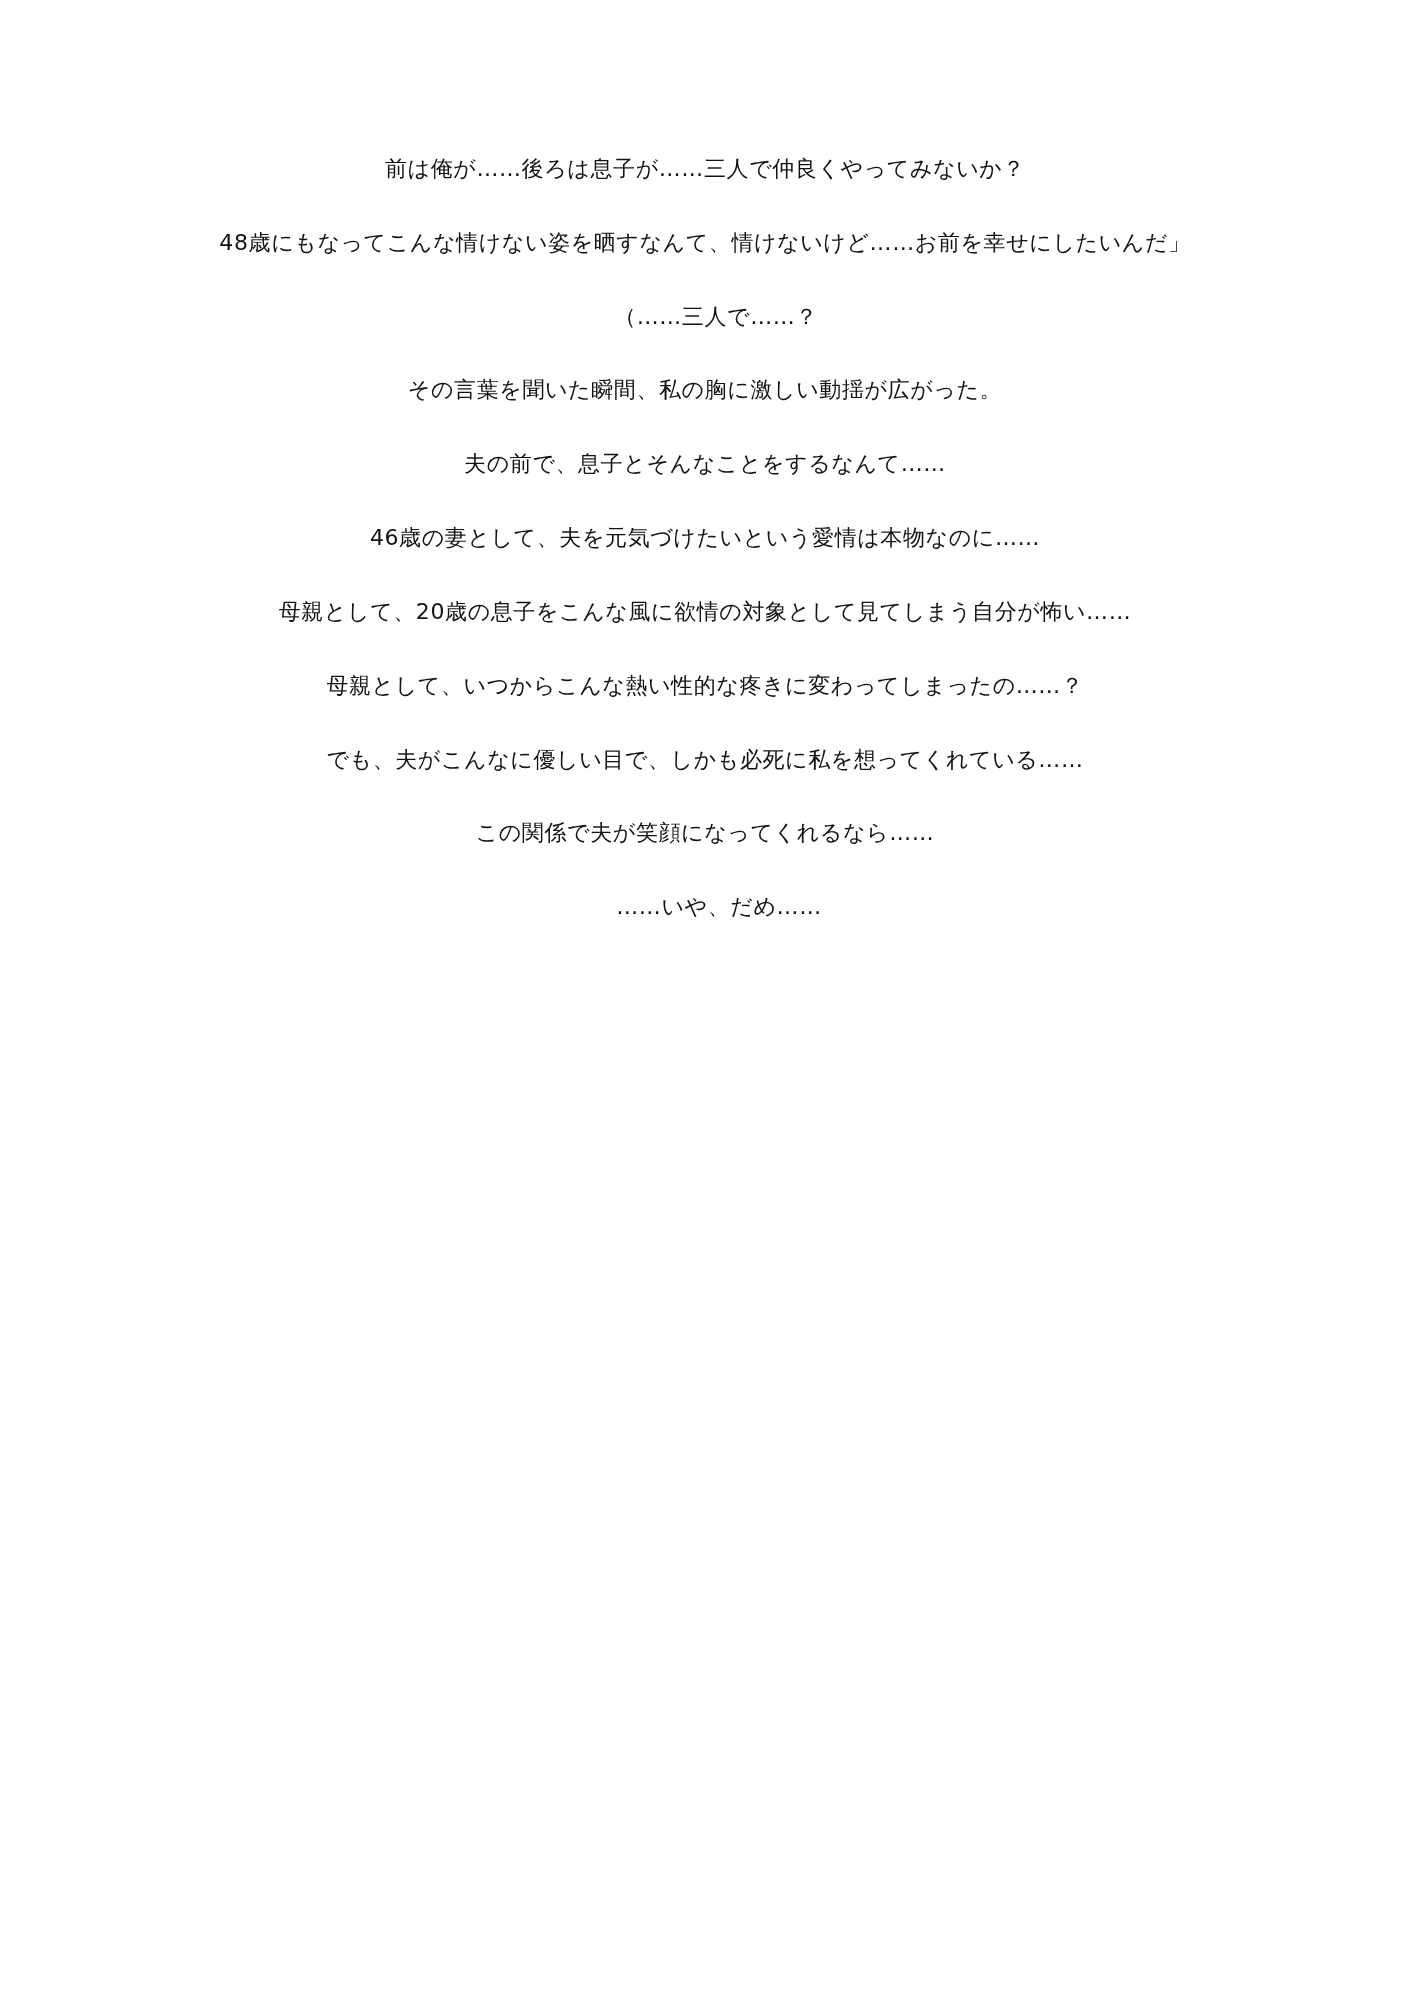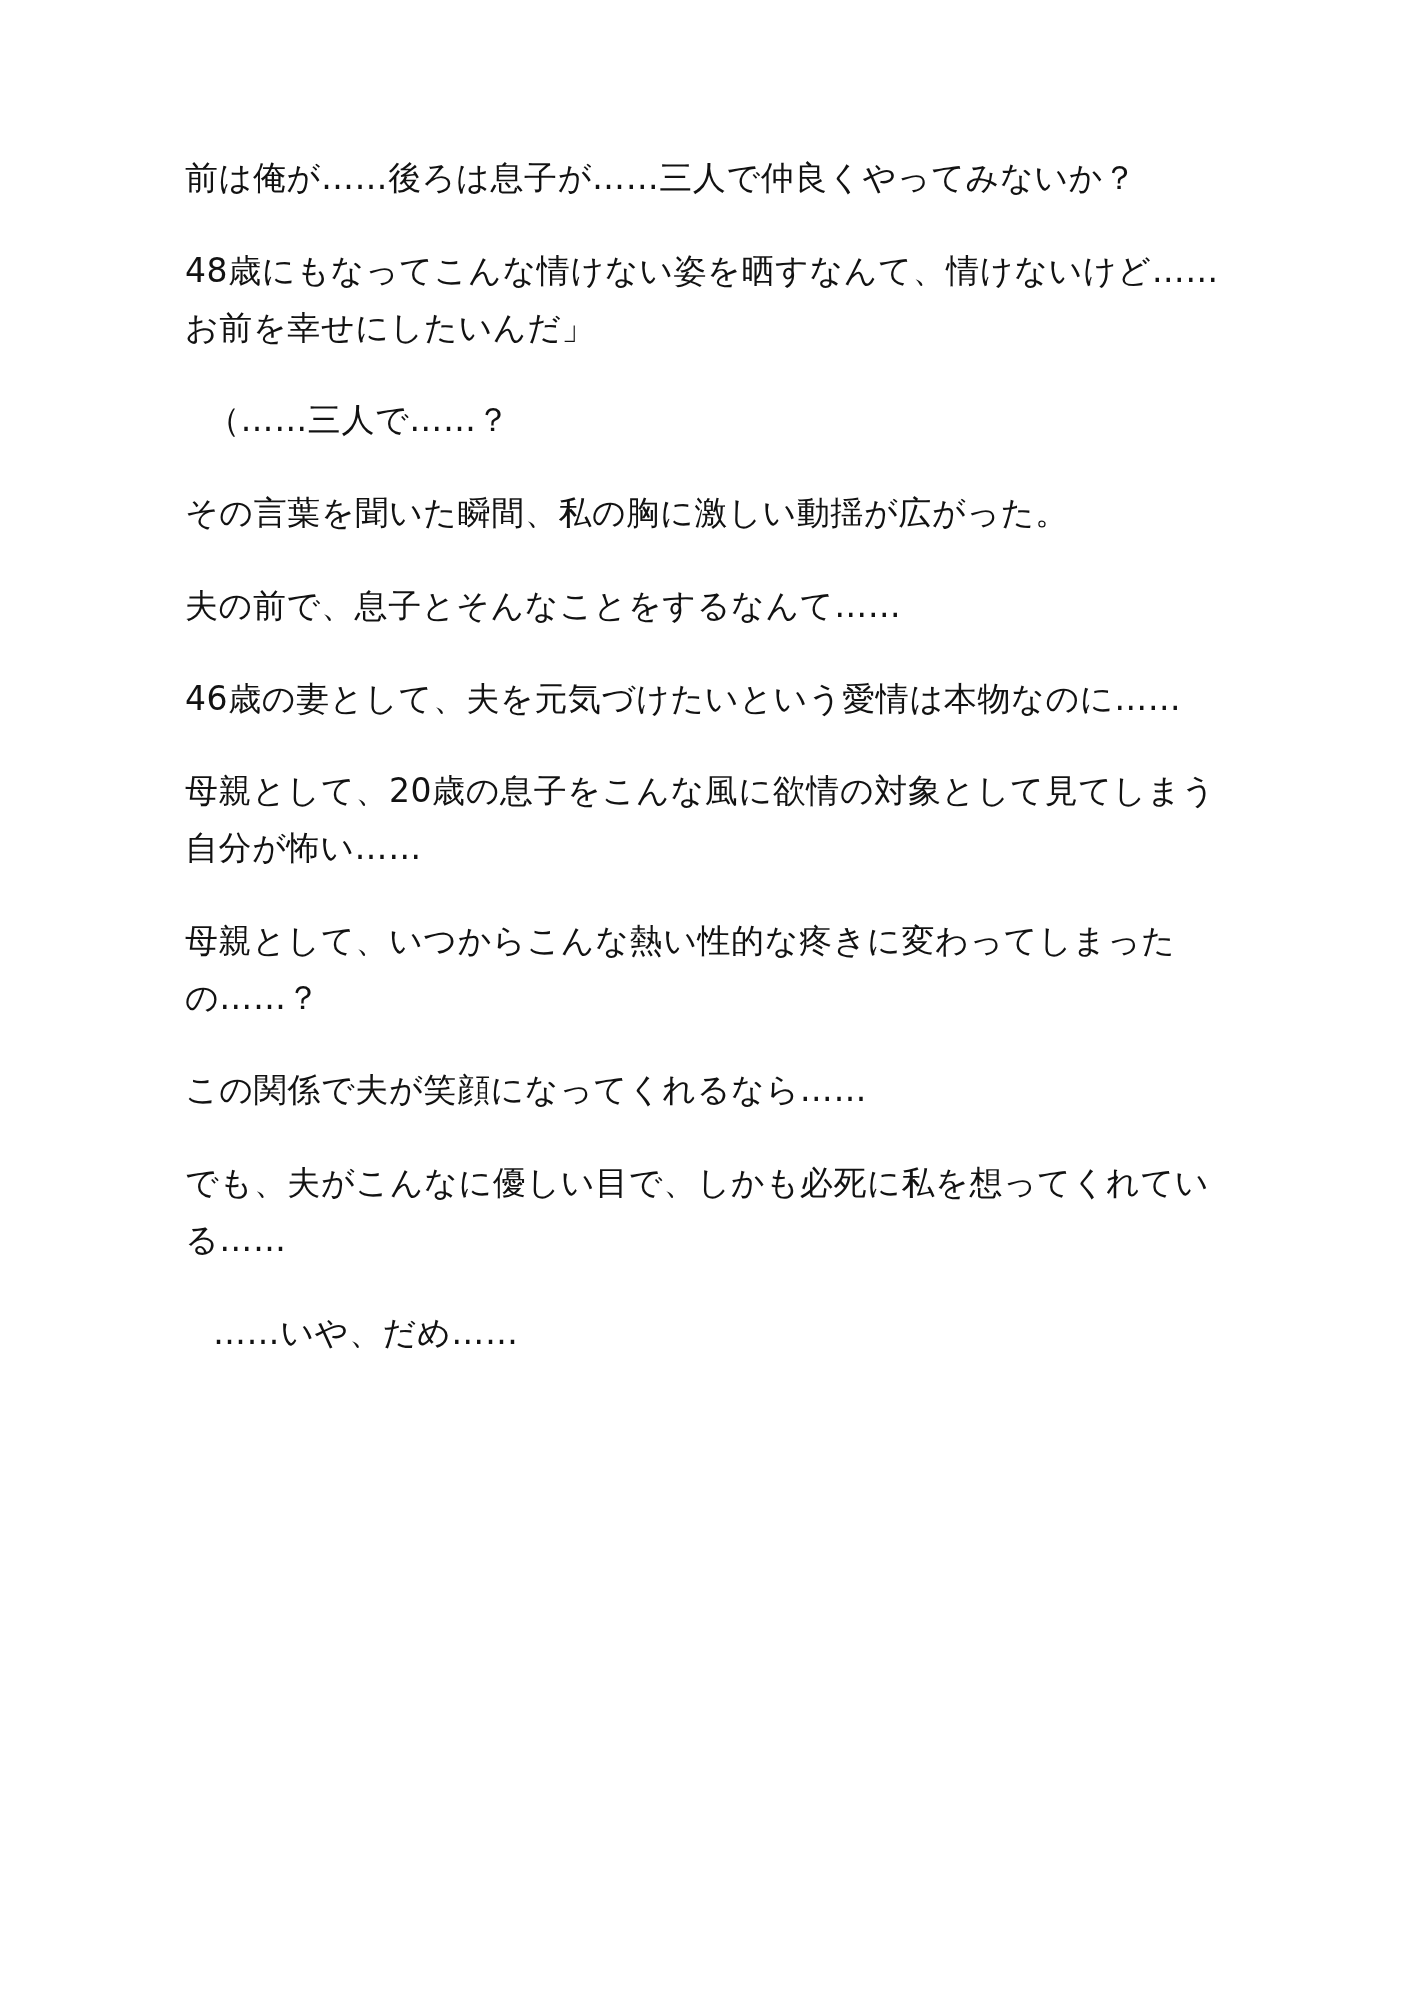--- a/index.html
+++ b/index.html
@@ -18,27 +18,27 @@
     box-sizing: border-box;
     width: 1410px;
     height: 2000px;
     padding: 150px 185px 60px 185px;
     background: #ffffff;
   }
   .doc-body {
     display: block;
   }
   .para {
-    font-size: 33px;
+    font-size: 22px;
     line-height: 1.72;
     letter-spacing: 0.6px;
     margin: 0 0 36px 0;
     color: #121212;
     font-weight: 400;
-    text-align: left;
+    text-align: center;
     white-space: pre-wrap;
     word-break: break-all;
   }
   .para.indent {
     text-indent: 22px;
   }
   .para:last-child {
     margin-bottom: 0;
     margin-left: 28px;
   }
@@ -49,17 +49,17 @@
 <div class="page">
   <div class="doc-body" id="doc-body">
       <p class="para">前は俺が……後ろは息子が……三人で仲良くやってみないか？</p>
       <p class="para">48歳にもなってこんな情けない姿を晒すなんて、情けないけど……お前を幸せにしたいんだ」</p>
       <p class="para indent">（……三人で……？</p>
       <p class="para">その言葉を聞いた瞬間、私の胸に激しい動揺が広がった。</p>
       <p class="para">夫の前で、息子とそんなことをするなんて……</p>
       <p class="para">46歳の妻として、夫を元気づけたいという愛情は本物なのに……</p>
       <p class="para">母親として、20歳の息子をこんな風に欲情の対象として見てしまう自分が怖い……</p>
       <p class="para">母親として、いつからこんな熱い性的な疼きに変わってしまったの……？</p>
+      <p class="para">でも、夫がこんなに優しい目で、しかも必死に私を想ってくれている……</p>
       <p class="para">この関係で夫が笑顔になってくれるなら……</p>
-      <p class="para">でも、夫がこんなに優しい目で、しかも必死に私を想ってくれている……</p>
       <p class="para">……いや、だめ……</p>
     </div>
 </div>
 
 </body></html>

